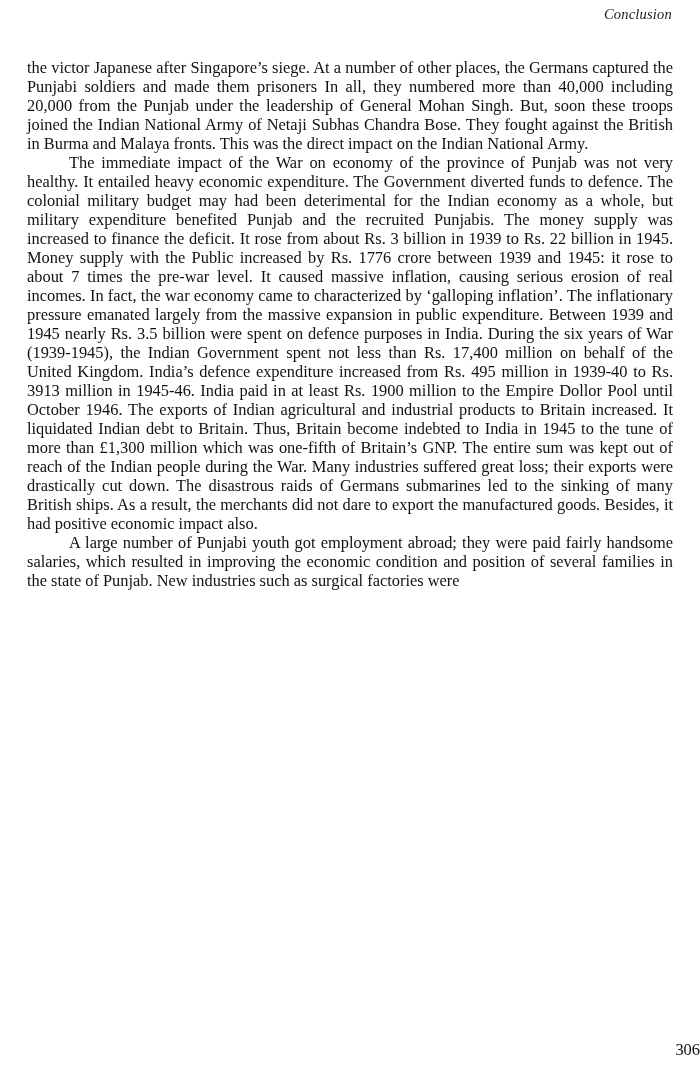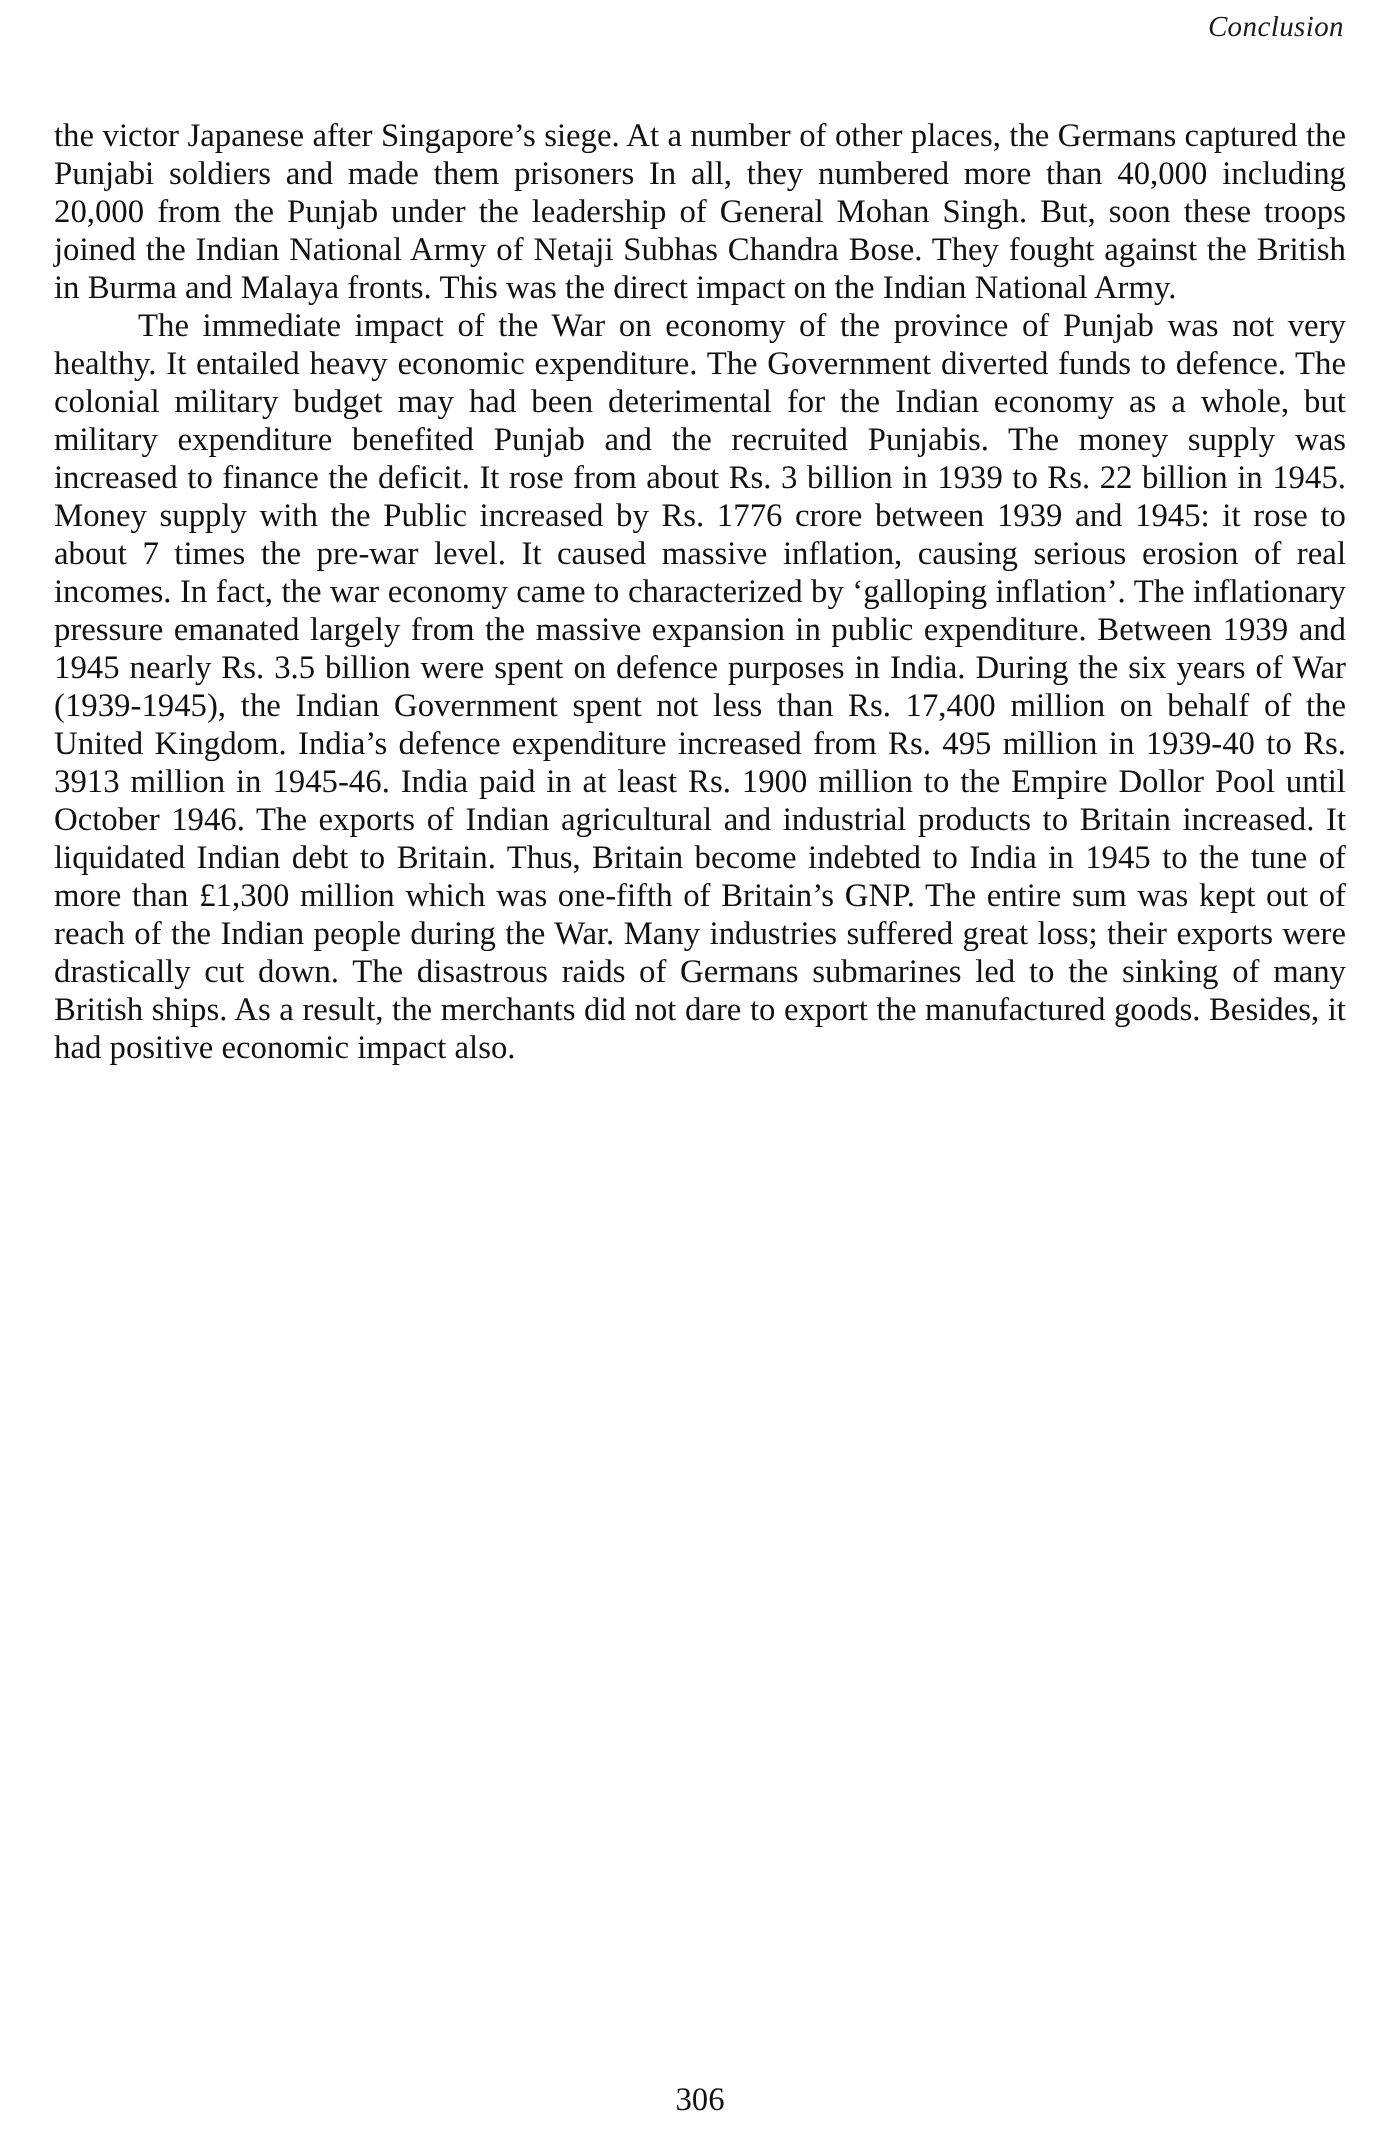--- a/index.html
+++ b/index.html
@@ -48,32 +48,33 @@
     hyphens: none;
   }
   p.para.indent {
     text-indent: 42px;
   }
   .folio {
     position: absolute;
     left: 0;
     right: 0;
     top: 1040px;
-    text-align: center;
+    text-align: right;
     font-size: 16.4px;
     color: #111111;
   }
 </style>
 </head>
 <body>
 
 <div class="page">
 
   <div class="running-head">Conclusion</div>
 
   <div class="body-area">
     <p class="para">the victor Japanese after Singapore’s siege. At a number of other places, the Germans captured the Punjabi soldiers and made them prisoners In all, they numbered more than 40,000 including 20,000 from the Punjab under the leadership of General Mohan Singh. But, soon these troops joined the Indian National Army of Netaji Subhas Chandra Bose. They fought against the British in Burma and Malaya fronts. This was the direct impact on the Indian National Army.</p>
     <p class="para indent">The immediate impact of the War on economy of the province of Punjab was not very healthy. It entailed heavy economic expenditure. The Government diverted funds to defence. The colonial military budget may had been deterimental for the Indian economy as a whole, but military expenditure benefited Punjab and  the recruited Punjabis. The money supply was increased to finance the deficit. It rose from about Rs. 3 billion in 1939 to Rs. 22 billion in 1945.  Money supply with the Public increased by Rs. 1776 crore between 1939 and 1945: it rose to about 7 times the pre-war level. It caused massive inflation, causing serious erosion of real incomes. In fact, the war economy came to characterized by ‘galloping inflation’. The inflationary pressure emanated largely from the massive expansion in public expenditure. Between 1939 and 1945 nearly Rs. 3.5 billion were spent on defence purposes in India. During the six years of War (1939-1945), the Indian Government spent not less than Rs. 17,400 million on behalf of the United Kingdom. India’s defence expenditure increased from Rs. 495 million in 1939-40 to Rs. 3913 million in 1945-46. India paid in at least Rs. 1900 million to the Empire Dollor Pool until October 1946. The exports of Indian agricultural and industrial products to Britain increased. It liquidated Indian debt to Britain. Thus, Britain become indebted to India in 1945 to the tune of more than £1,300 million which was one-fifth of Britain’s GNP. The entire sum was kept out of reach of the Indian people during the War. Many industries suffered great loss; their exports were drastically cut down. The disastrous raids of Germans submarines led to the sinking of many British ships. As a result, the merchants did not dare to export the manufactured goods. Besides, it had positive economic impact also.</p>
+    <p class="para indent">A large number of Punjabi youth got employment abroad; they were paid fairly handsome salaries, which resulted in improving the economic condition and position of several families in the state of Punjab. New industries such as surgical factories were</p>
   </div>
 
   <div class="folio">306</div>
 
 </div>
 
 </body></html>

